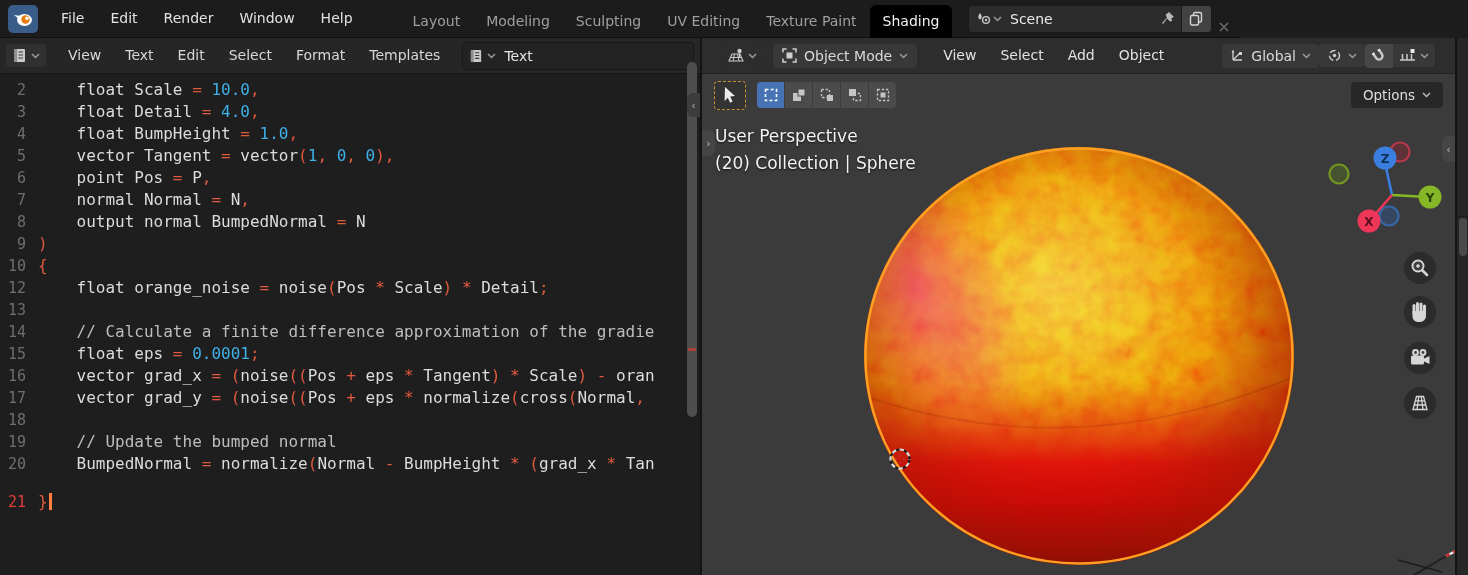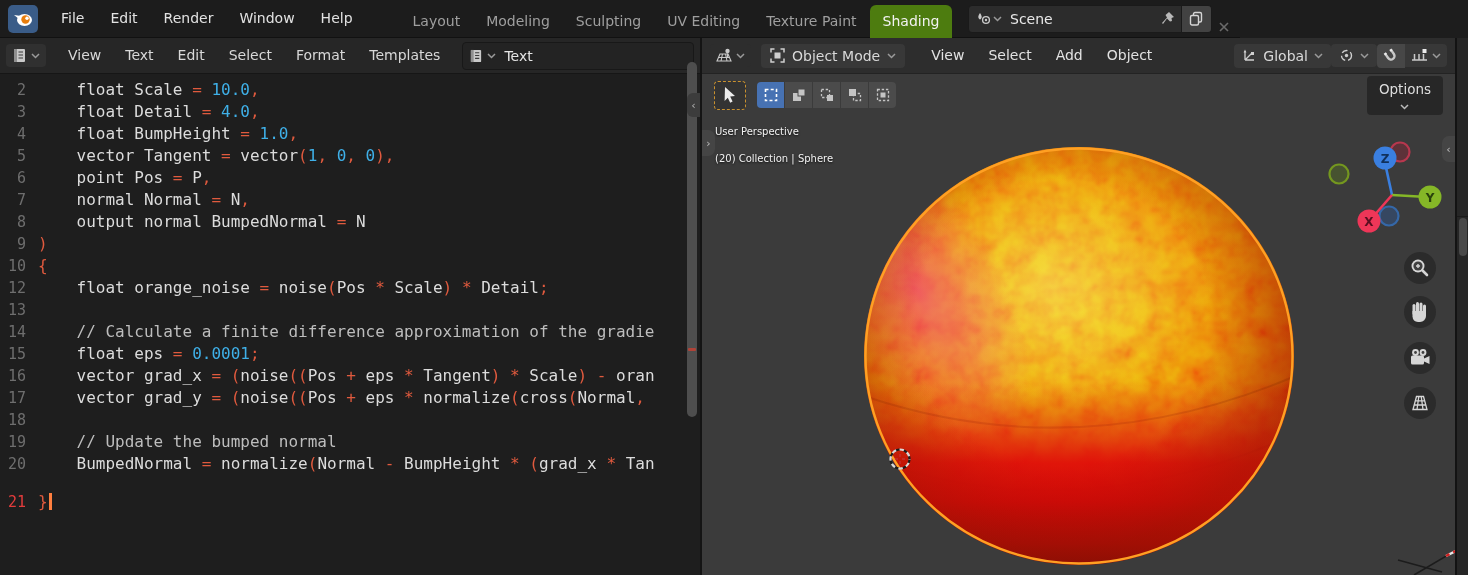--- a/index.html
+++ b/index.html
@@ -8,21 +8,21 @@
   .app { position:relative; width:1468px; height:575px; background:#1d1d1d; }
 
   
   .topbar { position:absolute; left:0; top:0; width:1240px; height:38px; background:#1c1c1c;
             display:flex; align-items:center; border-bottom:1px solid #111; }
   .logo-btn { width:30px; height:28px; margin:0 10px 0 8px; border-radius:5px; background:#3a5c88;
               display:flex; align-items:center; justify-content:center; }
   .menu-item { padding:0 13px; color:#e2e2e2; cursor:default; line-height:37px; }
   .ws-tabs { display:flex; align-items:flex-end; height:38px; margin-left:34px; overflow:hidden; flex:1; }
   .ws-tab { padding:8px 13px 9px; color:#9f9f9f; white-space:nowrap; }
-  .ws-tab.active { background:#4d7c0f; color:#f2f2f2; border-radius:6px 6px 0 0; }
+  .ws-tab.active { background:#000000; color:#f2f2f2; border-radius:6px 6px 0 0; }
   .scene-widget { display:flex; align-items:flex-end; height:28px; margin:0 4px 0 8px; flex:none; }
   .scene-main { display:flex; align-items:center; height:28px; background:#2c2c2c; border:1px solid #1a1a1a;
                 border-radius:4px 0 0 4px; padding:0 6px 0 6px; width:214px; }
   .scene-name { flex:1; margin-left:8px; color:#e8e8e8; }
   .scene-copy { width:30px; height:28px; background:#424242; border:1px solid #1a1a1a; border-left:none;
                 border-radius:0 4px 4px 0; display:flex; align-items:center; justify-content:center; }
   .scene-x { width:24px; display:flex; align-items:center; justify-content:center; opacity:.55; }
 
   
   .editors { position:absolute; left:0; top:38px; width:1468px; height:537px; display:flex; }
@@ -54,45 +54,45 @@
   .te-thumb { position:absolute; left:0; top:0; width:10px; height:355px; background:#4e4e4e; border-radius:5px; }
   .te-redmark { position:absolute; left:1px; top:286px; width:8px; height:3px; background:#b04338; border-radius:1px; }
   .te-collapse { position:absolute; right:0; top:55px; width:13px; height:24px; background:#3c3c3c;
                  border-radius:6px 0 0 6px; color:#b5b5b5; font-size:11px; display:flex; align-items:center; justify-content:center; }
 
   
   .v-divider { width:2px; height:537px; background:#141414; }
 
   
   .viewport { position:relative; width:753px; height:537px; background:#3b3b3b; overflow:hidden; }
-  .vp-header { height:36px; background:#2d2d2d; border-bottom:1px solid #232323; display:flex; align-items:center; padding:0 8px; }
+  .vp-header { height:36px; background:#2d2d2d; border-bottom:1px solid #232323; display:flex; align-items:center; padding:0 20px; }
   .vp-header .menu-item { padding:0 12px; line-height:35px; }
   .mode-selector { display:flex; align-items:center; gap:7px; background:#383838; border-radius:4px; padding:4px 9px; margin-right:14px; }
   .hdr-right { margin-left:auto; display:flex; align-items:center; }
   .hdr-widget { display:flex; align-items:center; gap:6px; background:#383838; border-radius:4px; padding:4px 8px; }
   .snap-seg1 { background:#474747; border-radius:4px 0 0 4px; padding:4px 6px; display:flex; align-items:center; }
   .snap-seg2 { background:#383838; border-radius:0 4px 4px 0; padding:4px 6px; display:flex; align-items:center; gap:4px; }
   .snap-group { display:flex; align-items:center; }
 
   .vp-canvas { position:relative; width:753px; height:500px; }
 
   
   .tool-row { position:absolute; left:0; top:0; width:753px; height:42px; display:flex; align-items:center; padding:0 12px; }
   .tweak-btn { width:32px; height:29px; border:1.5px dashed #c9912f; border-radius:4px; background:rgba(0,0,0,.12);
                display:flex; align-items:center; justify-content:center; margin-right:11px; }
   .selmode-group { display:flex; gap:1px; }
   .selmode-btn { width:27px; height:26px; background:#4b4b4b; display:flex; align-items:center; justify-content:center; }
   .selmode-btn:first-child { border-radius:4px 0 0 4px; background:var(--accent-blue); }
   .selmode-btn:last-child { border-radius:0 4px 4px 0; }
   .options-btn { margin-left:auto; display:flex; align-items:center; gap:7px; background:rgba(37,37,37,.85);
-                 border-radius:4px; padding:5px 12px; font-size:13.5px; color:#dedede;flex-direction:column; }
+                 border-radius:4px; padding:5px 12px; font-size:13.5px; color:#dedede; }
 
   
   .vp-overlay { position:absolute; left:13px; top:52px; }
-  .ovl-line { height:27px; font-size:10px; color:#f2f2f2; text-shadow:0 1px 2px rgba(0,0,0,.75); }
+  .ovl-line { height:27px; font-size:17px; color:#f2f2f2; text-shadow:0 1px 2px rgba(0,0,0,.75); }
 
   
   .edge-tab { position:absolute; width:13px; height:26px; background:#454545; color:#bdbdbd; font-size:11px;
               display:flex; align-items:center; justify-content:center; }
   .tab-left { left:0; top:56px; border-radius:0 7px 7px 0; }
   .tab-right { right:0; top:62px; border-radius:7px 0 0 7px; }
 
   
   .navcol { position:absolute; left:700px; top:176px; }
 

